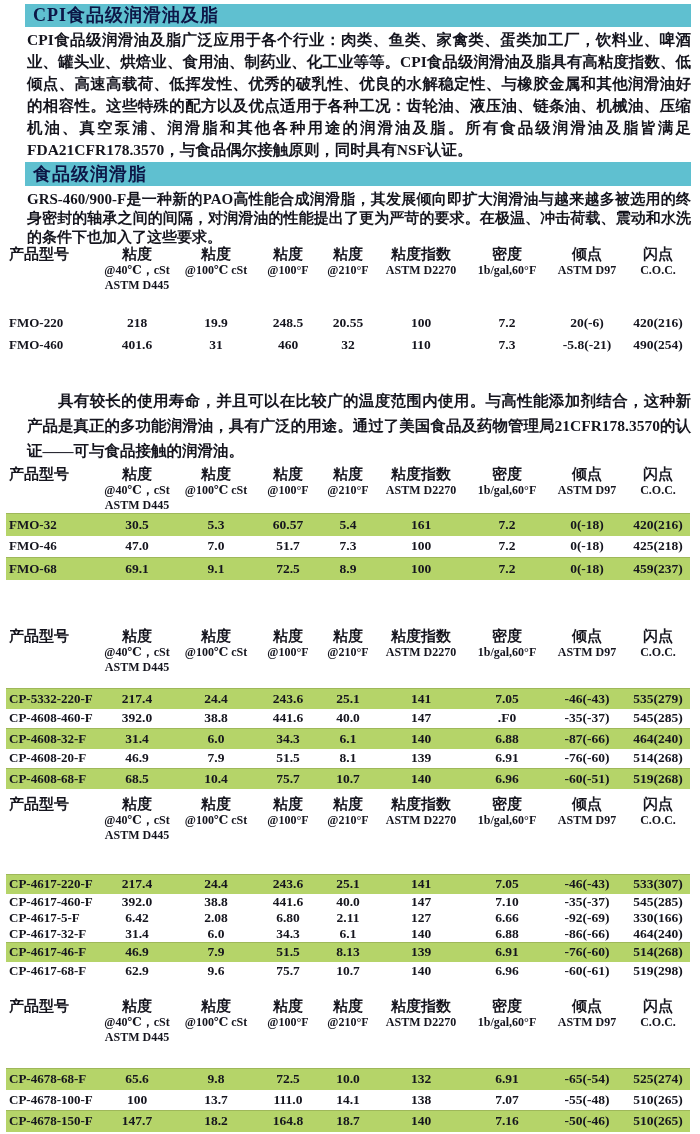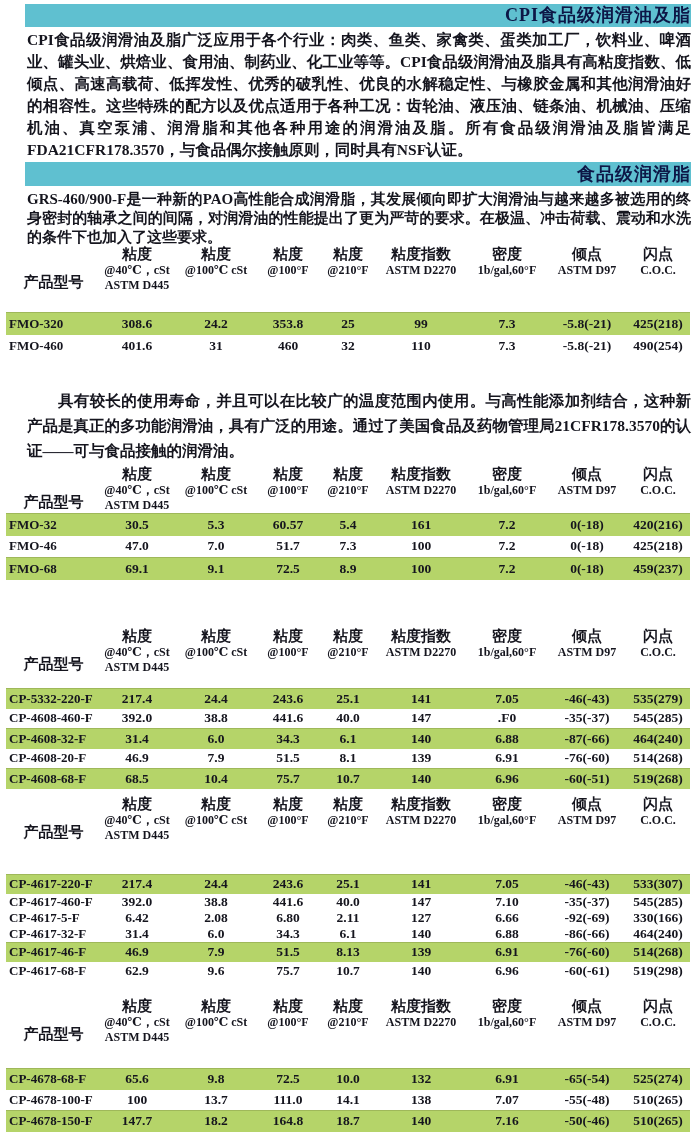--- a/index.html
+++ b/index.html
@@ -3,36 +3,36 @@
 <meta charset="utf-8">
 <style>
   html,body{margin:0;padding:0;background:#ffffff;}
   .page{
     position:relative;width:700px;height:1134px;background:#ffffff;overflow:hidden;
     font-family:"Liberation Serif","DejaVu Serif",serif;font-weight:bold;color:var(--txt,#15151e);
   }
   .bar{
     position:absolute;left:25px;width:666px;background:var(--bar,#5fc0d0);
     color:var(--bartxt,#0d1747);font-size:18px;letter-spacing:1px;
-    padding-left:8px;box-sizing:border-box;white-space:nowrap;text-align:right;
+    padding-left:8px;box-sizing:border-box;white-space:nowrap;
   }
   .bar1{top:4px;height:23px;line-height:23px;}
   .bar2{top:162px;height:24px;line-height:24px;}
   .para{position:absolute;left:27px;width:664px;text-align:justify;margin:0;}
   .para1{top:29px;font-size:15.5px;line-height:22px;}
   .para2{top:190px;font-size:15px;line-height:19px;}
   .para3{top:388px;font-size:15.5px;line-height:25px;text-indent:2em;}
   .tblwrap{position:absolute;left:6px;width:684px;}
   .s-t1{top:246px;} .s-t2{top:466px;} .s-t3{top:628px;} .s-t4{top:796px;} .s-t5{top:998px;}
   table{border-collapse:collapse;table-layout:fixed;width:684px;}
   th,td{padding:0;font-weight:bold;white-space:nowrap;overflow:visible;}
   th{vertical-align:top;}
   .h1{font-size:15px;line-height:17px;text-align:center;}
   .h2{font-size:12px;line-height:15px;text-align:center;}
-  th.prod .h1{text-align:center;padding-left:3px;margin-top:28px;}
+  th.prod .h1{text-align:left;padding-left:3px;}
   .body td{font-size:13.5px;text-align:center;}
   .body td.prod{text-align:left;padding-left:3px;font-size:13px;}
   .t1 .body{margin-top:19px;} .t2 .body{} .t3 .body{margin-top:13px;}
   .t4 .body{margin-top:31px;} .t5 .body{margin-top:23px;}
   .t1 .body tr,.t2 .body tr{height:22px;}
   .t3 .body tr{height:20px;}
   .t5 .body tr{height:21px;}
   .t4 .body tr:nth-child(1){height:19px;}
   .t4 .body tr:nth-child(2){height:16px;}
   .t4 .body tr:nth-child(3){height:14px;}
@@ -126,30 +126,30 @@
           <col style="width:78px">
           <col style="width:80px">
           <col style="width:64px">
           <col style="width:56px">
           <col style="width:90px">
           <col style="width:82px">
           <col style="width:78px">
           <col style="width:64px">
         </colgroup>
         <tbody>
-          <tr class="hl">
-            <td class="prod">FMO-320</td>
-            <td>308.6</td>
-            <td>24.2</td>
-            <td>353.8</td>
-            <td>25</td>
-            <td>99</td>
-            <td>7.3</td>
-            <td>-5.8(-21)</td>
-            <td>425(218)</td>
+          <tr class="">
+            <td class="prod">FMO-220</td>
+            <td>218</td>
+            <td>19.9</td>
+            <td>248.5</td>
+            <td>20.55</td>
+            <td>100</td>
+            <td>7.2</td>
+            <td>20(-6)</td>
+            <td>420(216)</td>
           </tr>
           <tr class="">
             <td class="prod">FMO-460</td>
             <td>401.6</td>
             <td>31</td>
             <td>460</td>
             <td>32</td>
             <td>110</td>
             <td>7.3</td>
             <td>-5.8(-21)</td>

